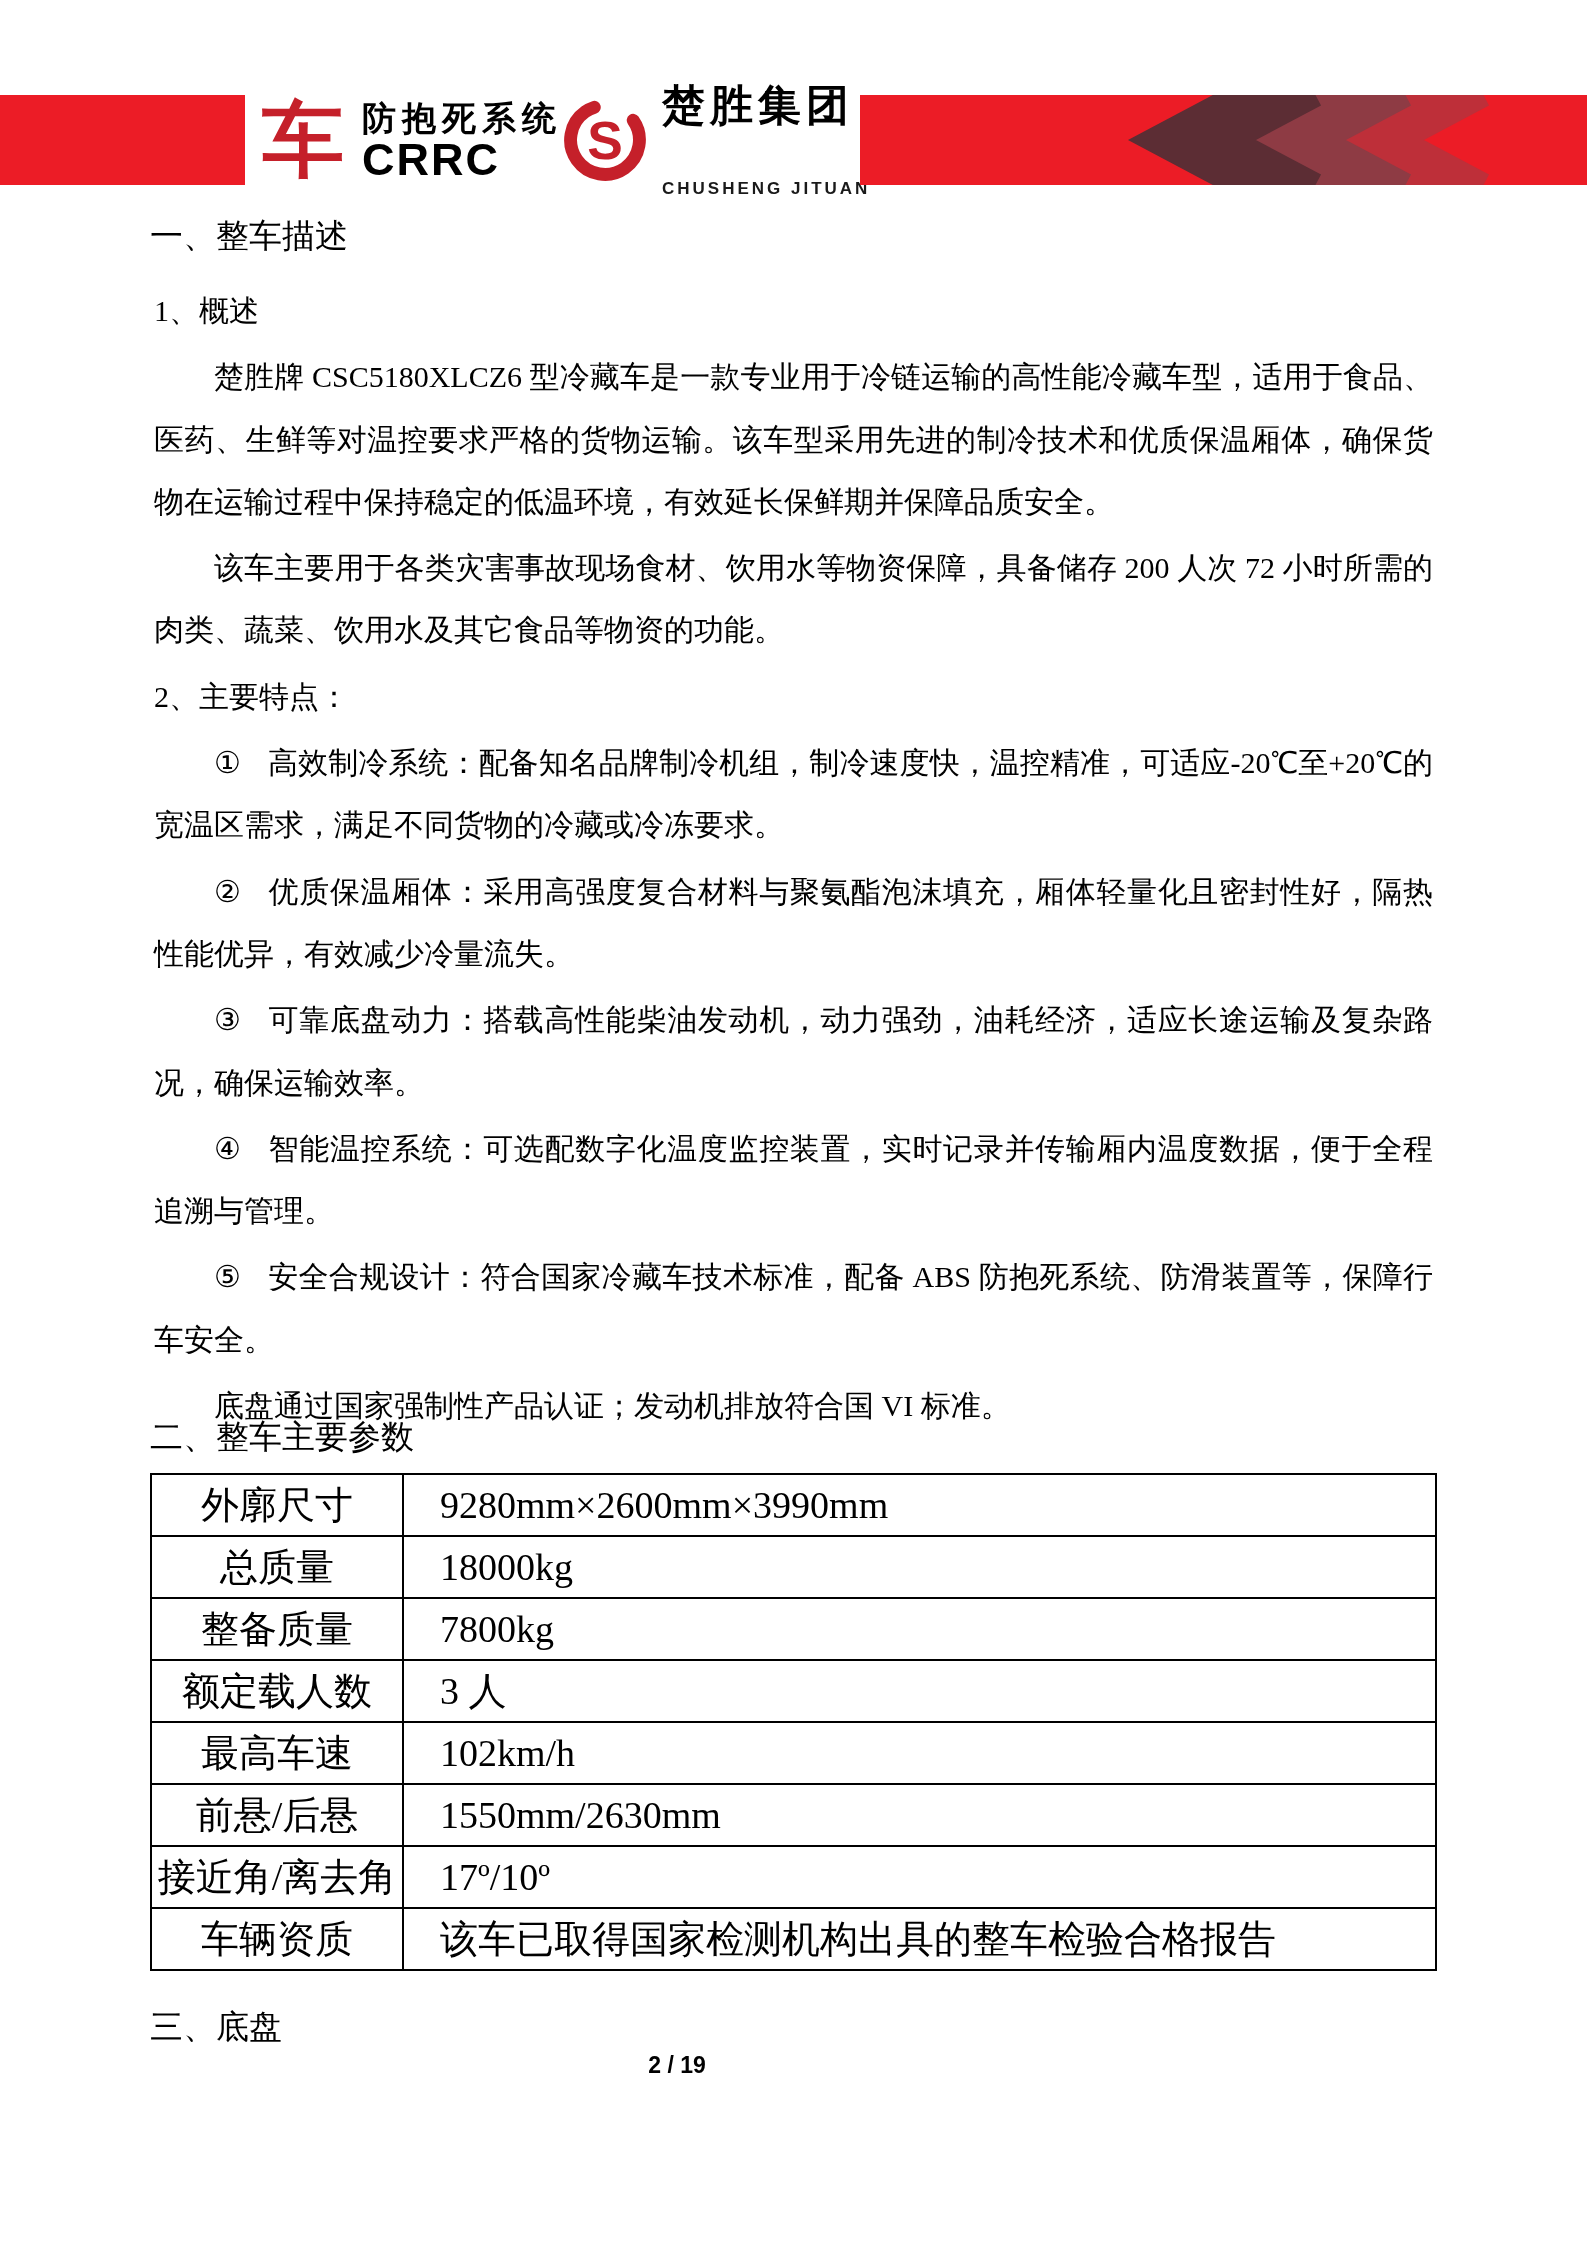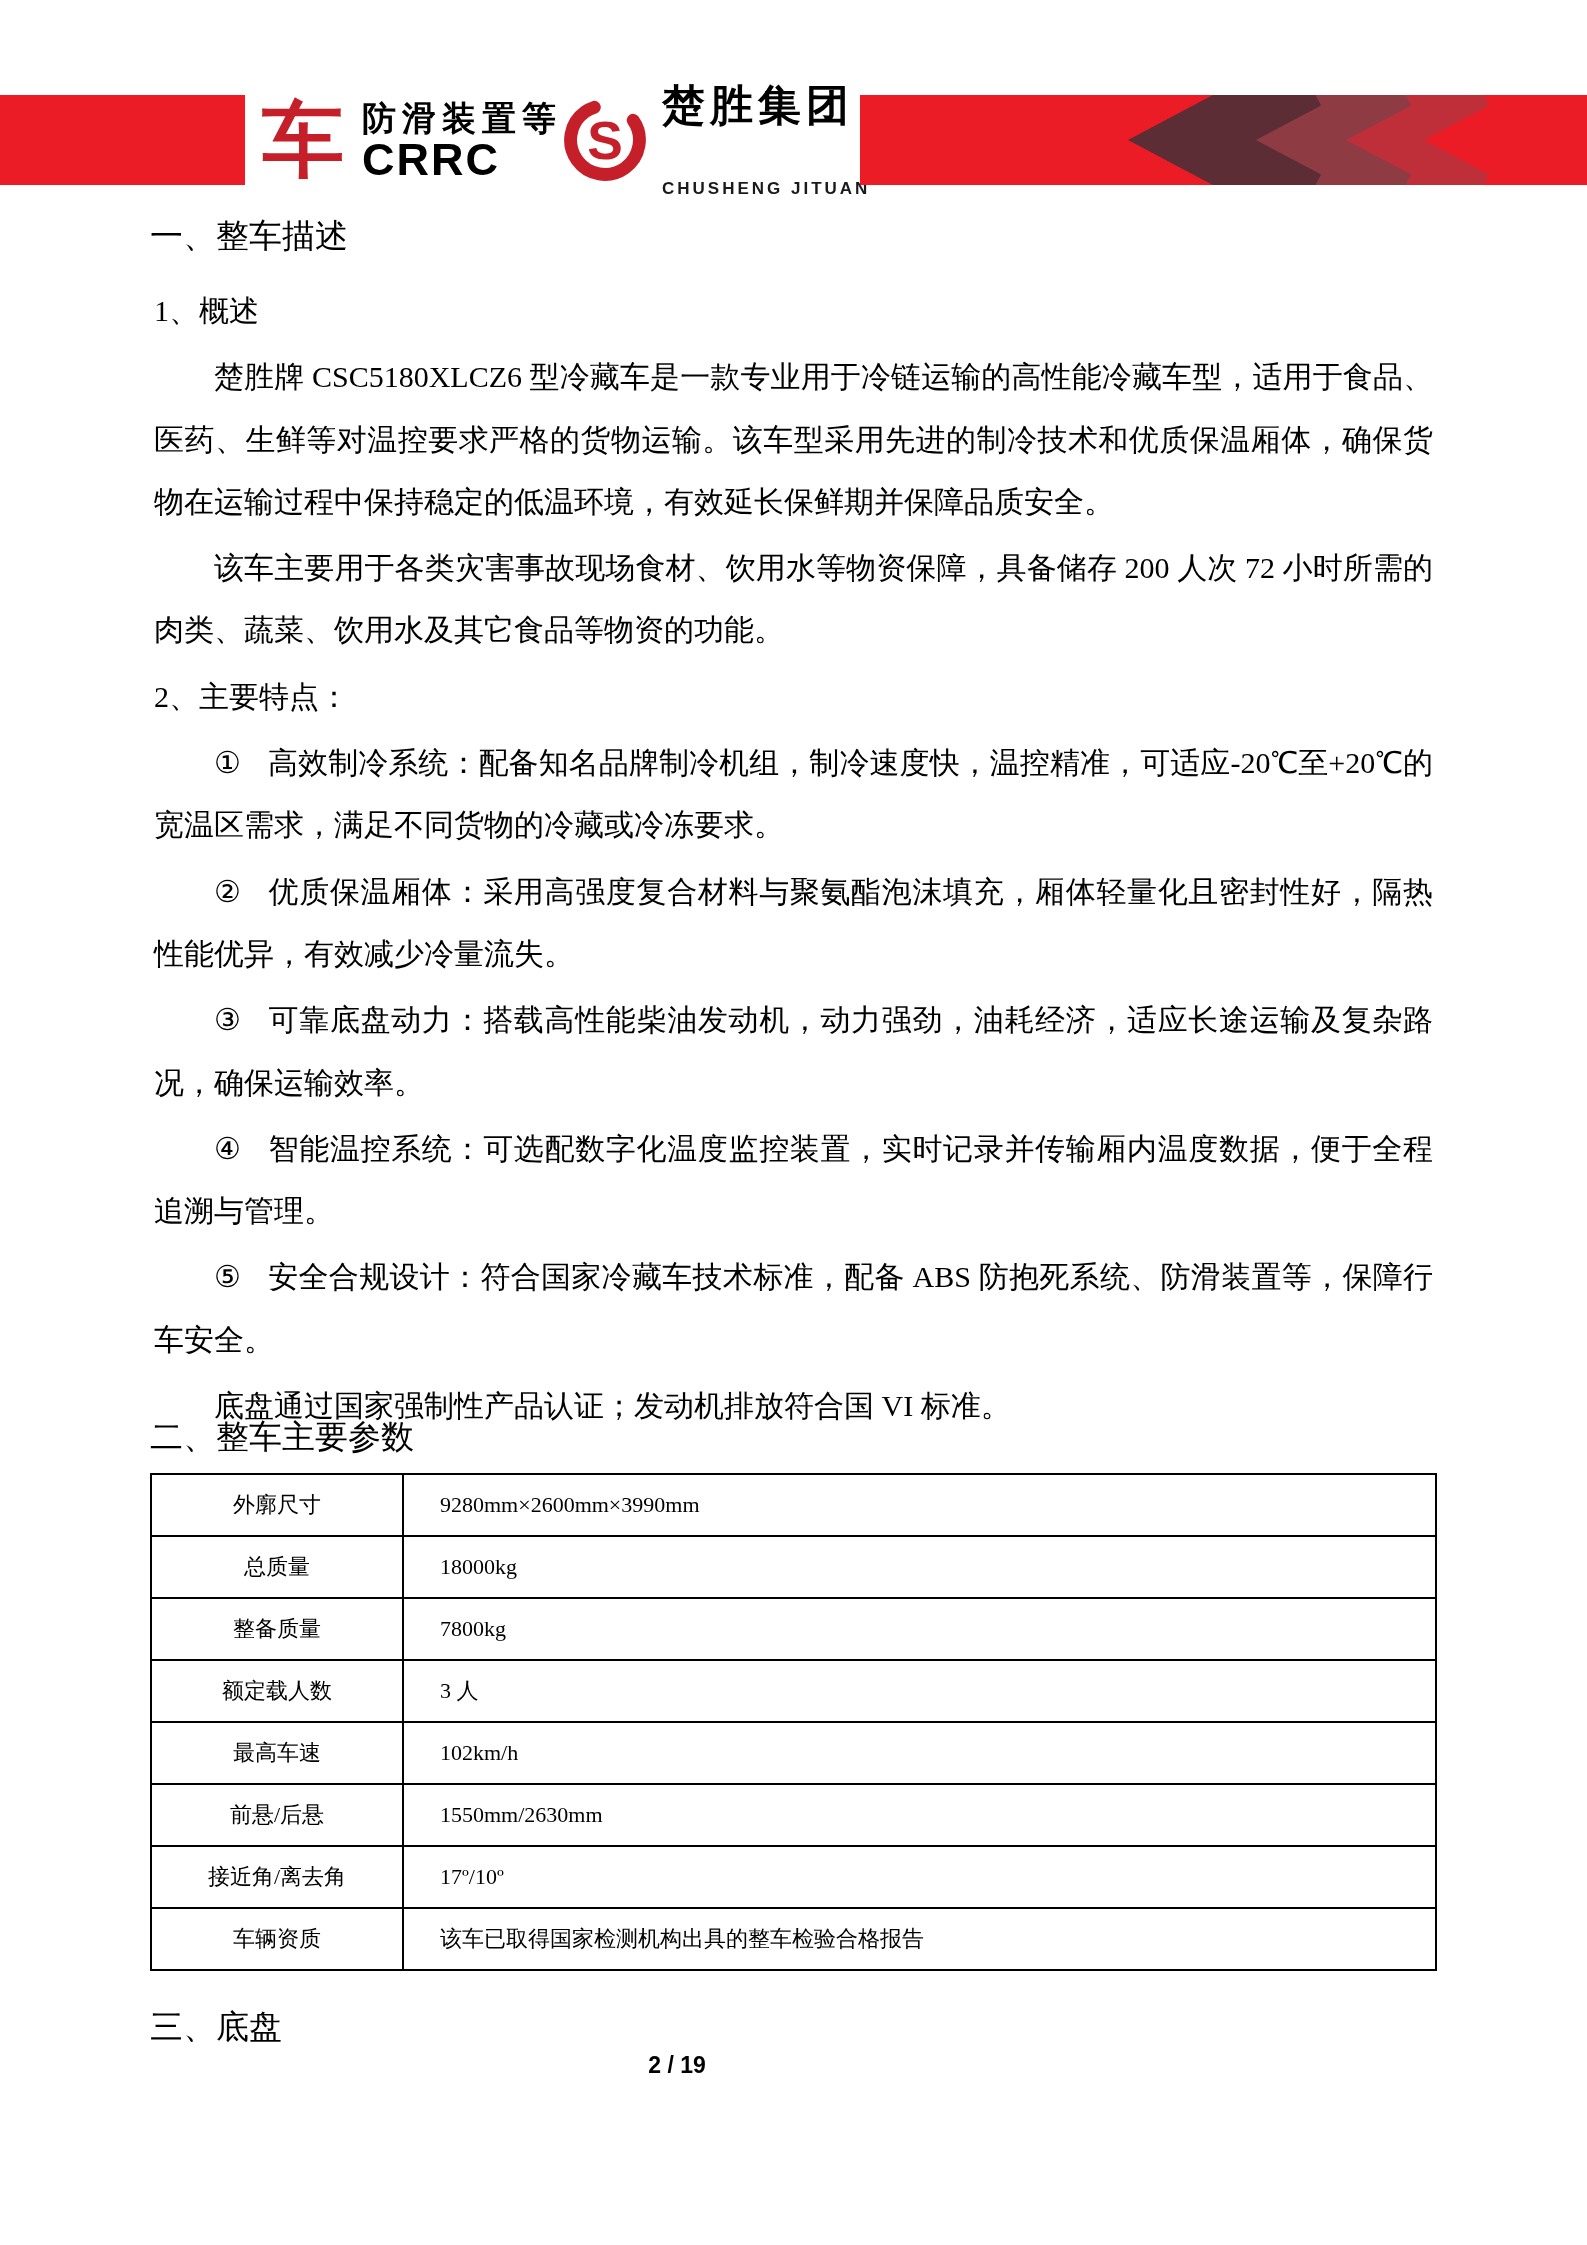--- a/index.html
+++ b/index.html
@@ -45,42 +45,42 @@
   .body-flow p{margin:4px;padding:0;}
   .indent{text-indent:2em;}
   .feat-num{margin-right:27px;}
 
   
   .params-table{
     position:absolute;left:150px;top:1473px;width:1287px;
     border-collapse:collapse;table-layout:fixed;
   }
   .params-table td{
-    border:2px solid #000;height:62px;font-size:22px;vertical-align:middle;
+    border:2px solid #000;height:62px;font-size:38px;vertical-align:middle;
   }
   .params-table td.cell-label{width:252px;text-align:center;}
   .params-table td.cell-value{padding-left:36px;text-align:left;}
 
   .page-num{
     position:absolute;left:0;top:2050px;width:1354px;text-align:center;
     font-family:"Liberation Sans",sans-serif;font-weight:bold;font-size:23px;line-height:30px;
   }
 </style>
 </head>
 <body>
 
 <div class="page">
 
   <div class="band">
     <div class="band-left"></div>
 
     <div class="logo-crrc">
       <span class="crrc-char">车</span>
       <span class="crrc-text">
-        <span class="crrc-cn">防滑装置等</span>
+        <span class="crrc-cn">防抱死系统</span>
         <span class="crrc-en">CRRC</span>
       </span>
     </div>
 
     <div class="logo-cs">
       <svg class="cs-icon" viewBox="0 0 100 100" xmlns="http://www.w3.org/2000/svg">
         <g transform="rotate(-35 50 50)">
           <circle cx="50" cy="50" r="40" fill="none" stroke="#C5202A" stroke-width="15" stroke-dasharray="200 52" stroke-linecap="round"></circle>
         </g>
         <text x="50" y="72" text-anchor="middle" font-family="Liberation Sans, sans-serif" font-size="62" font-weight="bold" fill="#C5202A">S</text>

